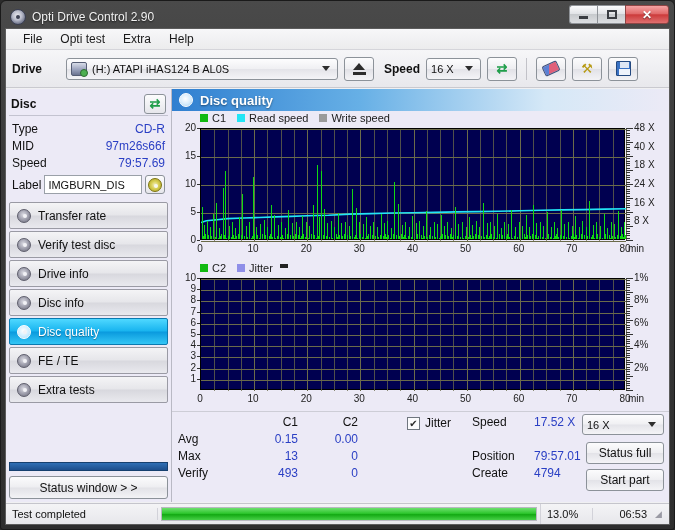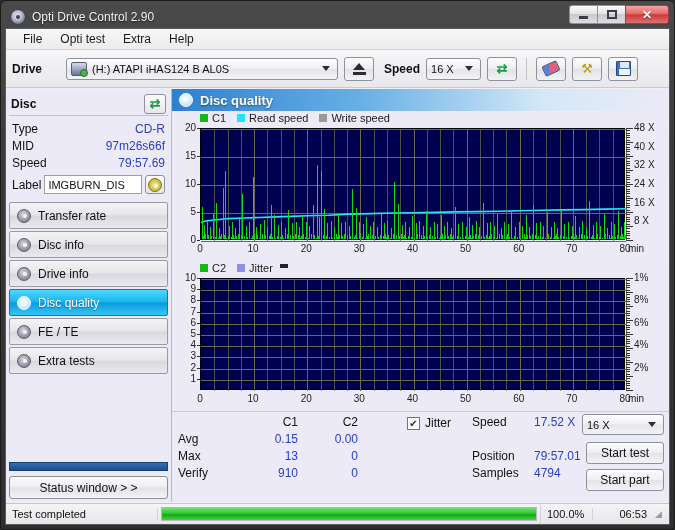--- a/index.html
+++ b/index.html
@@ -414,25 +414,29 @@
           </div>
         </div>
 
         <div id="navlist">
           <div class="nav-btn">
             <span class="nav-ico"></span>
             <span>Transfer rate</span>
           </div>
           <div class="nav-btn">
             <span class="nav-ico"></span>
-            <span>Disc info</span>
+            <span>Verify test disc</span>
           </div>
           <div class="nav-btn">
             <span class="nav-ico"></span>
             <span>Drive info</span>
+          </div>
+          <div class="nav-btn">
+            <span class="nav-ico"></span>
+            <span>Disc info</span>
           </div>
           <div class="nav-btn active">
             <span class="nav-ico"></span>
             <span>Disc quality</span>
           </div>
           <div class="nav-btn">
             <span class="nav-ico"></span>
             <span>FE / TE</span>
           </div>
           <div class="nav-btn">
@@ -903,21 +907,21 @@
             <div class="xtick" style="left: 177.375px; width: 20px; text-align: center; top: 132px;">30</div>
             <div class="xtick" style="left: 230.5px; width: 20px; text-align: center; top: 132px;">40</div>
             <div class="xtick" style="left: 283.625px; width: 20px; text-align: center; top: 132px;">50</div>
             <div class="xtick" style="left: 336.75px; width: 20px; text-align: center; top: 132px;">60</div>
             <div class="xtick" style="left: 389.875px; width: 20px; text-align: center; top: 132px;">70</div>
             <div class="xtick" style="left: 443px; width: 20px; text-align: center; top: 132px;">80</div>
             <div class="xtick" style="left: 456px; top: 132px;">min</div>
             <div class="y2tick" style="left: 462px; top: 104.333px;">8 X</div>
             <div class="y2tick" style="left: 462px; top: 85.6667px;">16 X</div>
             <div class="y2tick" style="left: 462px; top: 67px;">24 X</div>
-            <div class="y2tick" style="left: 462px; top: 48.3333px;">32 X</div>
+            <div class="y2tick" style="left: 462px; top: 48.3333px;">18 X</div>
             <div class="y2tick" style="left: 462px; top: 29.6667px;">40 X</div>
             <div class="y2tick" style="left: 462px; top: 11px;">48 X</div>
             <div style="position: absolute; left: 454px; top: 17px; width: 7px; height: 112px;">
               <div style="position: absolute; left: 0px; top: 0px; height: 1px; width: 7px; background: rgb(51, 51, 51);"></div>
               <div style="position: absolute; left: 0px; top: 2px; height: 1px; width: 4px; background: rgb(51, 51, 51);"></div>
               <div style="position: absolute; left: 0px; top: 5px; height: 1px; width: 4px; background: rgb(51, 51, 51);"></div>
               <div style="position: absolute; left: 0px; top: 7px; height: 1px; width: 4px; background: rgb(51, 51, 51);"></div>
               <div style="position: absolute; left: 0px; top: 9px; height: 1px; width: 4px; background: rgb(51, 51, 51);"></div>
               <div style="position: absolute; left: 0px; top: 12px; height: 1px; width: 4px; background: rgb(51, 51, 51);"></div>
               <div style="position: absolute; left: 0px; top: 14px; height: 1px; width: 7px; background: rgb(51, 51, 51);"></div>
@@ -1113,50 +1117,50 @@
 
           <div class="st" style="left:6px;   top:20px">Avg</div>
           <div class="st rcol stv" style="left:86px;  top:20px; width:40px">0.15</div>
           <div class="st rcol stv" style="left:146px; top:20px; width:40px">0.00</div>
 
           <div class="st" style="left:6px;   top:37px">Max</div>
           <div class="st rcol stv" style="left:86px;  top:37px; width:40px">13</div>
           <div class="st rcol stv" style="left:146px; top:37px; width:40px">0</div>
 
           <div class="st" style="left:6px;   top:54px">Verify</div>
-          <div class="st rcol stv" style="left:86px;  top:54px; width:40px">910</div>
+          <div class="st rcol stv" style="left:86px;  top:54px; width:40px">493</div>
           <div class="st rcol stv" style="left:146px; top:54px; width:40px">0</div>
 
           <div id="jitter-check">
             <span class="cbox">✔</span>
             <span>Jitter</span>
           </div>
 
           <div class="st" style="left:300px; top:3px">Speed</div>
           <div class="st stv" style="left:362px; top:3px">17.52 X</div>
           <div class="st" style="left:300px; top:37px">Position</div>
           <div class="st stv" style="left:362px; top:37px">79:57.01</div>
-          <div class="st" style="left:300px; top:54px">Samples</div>
+          <div class="st" style="left:300px; top:54px">Create</div>
           <div class="st stv" style="left:362px; top:54px">4794</div>
 
           <div class="combo" id="speed-combo2">
             <span>16 X</span>
             <span class="arrow"></span>
           </div>
-          <div class="sbtn" style="top:30px">Start test</div>
+          <div class="sbtn" style="top:30px">Status full</div>
           <div class="sbtn" style="top:57px">Start part</div>
         </div>
       </div>
     </div>
 
     <div id="statusbar">
       <div id="sb-text">Test completed</div>
       <div id="sb-progress-cell">
         <div id="sb-bar">
             <div class="fill"></div>
           </div>
       </div>
-      <div id="sb-pct">100.0%</div>
+      <div id="sb-pct">13.0%</div>
       <div id="sb-time">06:53</div>
       <div id="sb-grip">◢</div>
     </div>
   </div>
 </div>
 
 </body></html>

